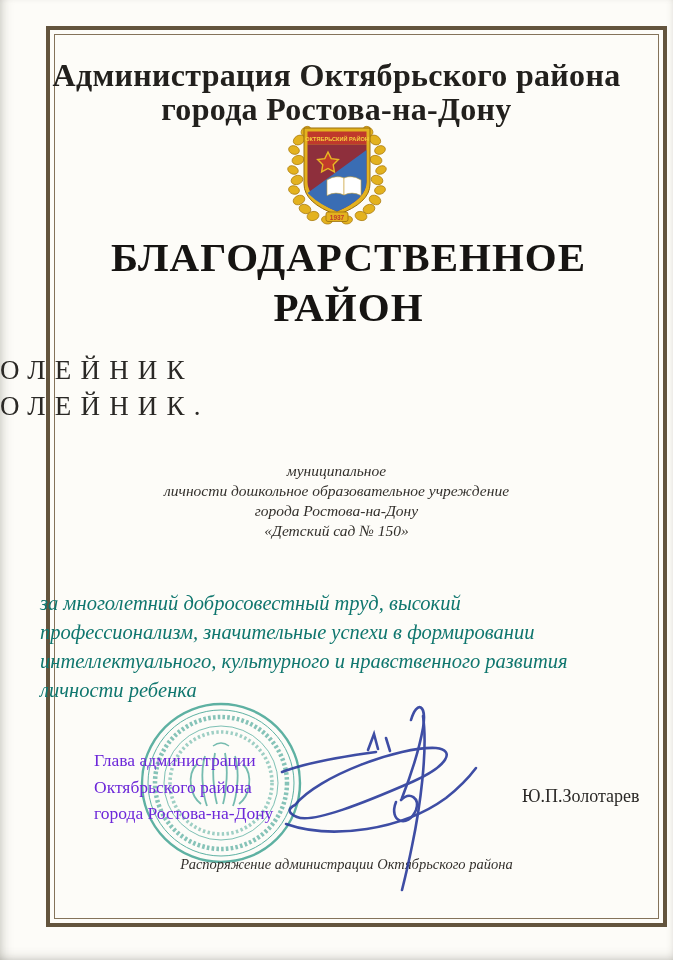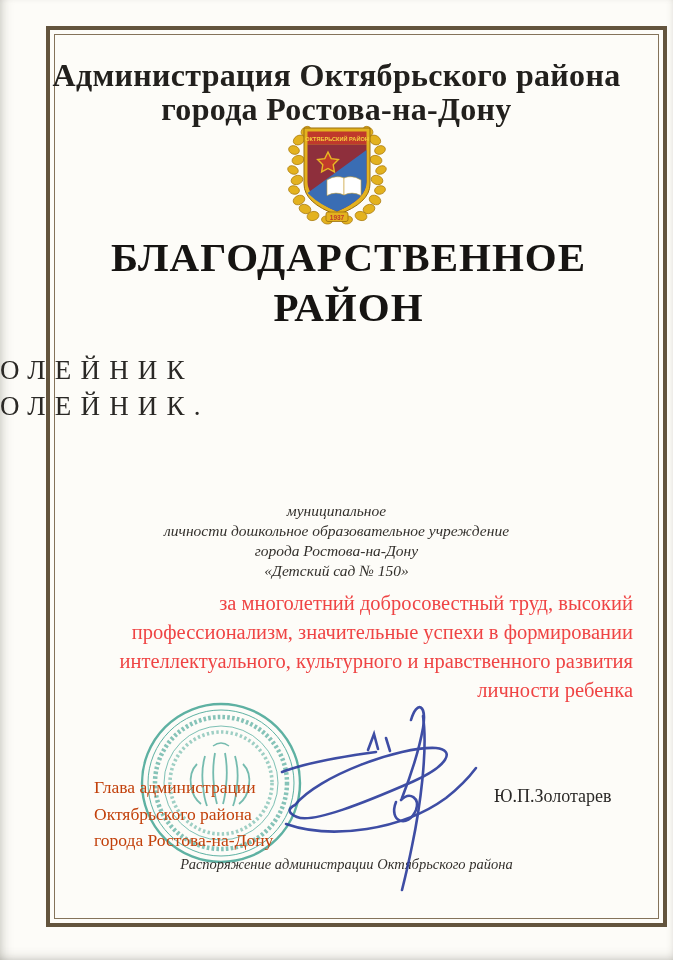--- a/index.html
+++ b/index.html
@@ -49,41 +49,41 @@
     margin-left:24px;
   }
   .recipient{
     position:absolute;left:0;right:0;top:352px;
     text-align:left;
     font-size:27px;line-height:36px;
     letter-spacing:.34em;
     color:#2a2825;
   }
   .institution{
-    position:absolute;left:0;right:0;top:501px;
+    position:absolute;left:0;right:0;top:461px;
     text-align:center;
     font-style:italic;
     font-size:15.5px;line-height:20px;
     color:#33302c;
   }
   .body-text{
     position:absolute;left:40px;right:40px;top:589px;
-    text-align:right;
+    text-align:left;
+    font-style:italic;
     font-size:20.5px;line-height:29px;
-    color:#ef4444;
+    color:#0f766e;
   }
   .signoff{
     position:absolute;left:94px;top:747px;
     font-size:17.5px;line-height:26.5px;
-    color:#c2410c;
+    color:#6d28d9;
     z-index:3;
-    margin-top:27px;
   }
   .signer-name{
-    position:absolute;left:494px;top:786px;
+    position:absolute;left:522px;top:786px;
     font-size:18px;
     color:#2a2826;
     z-index:3;
   }
   .footer{
     position:absolute;left:60px;right:40px;top:856px;
     text-align:center;
     font-style:italic;
     font-size:14.5px;line-height:17.5px;
     color:#33302c;

